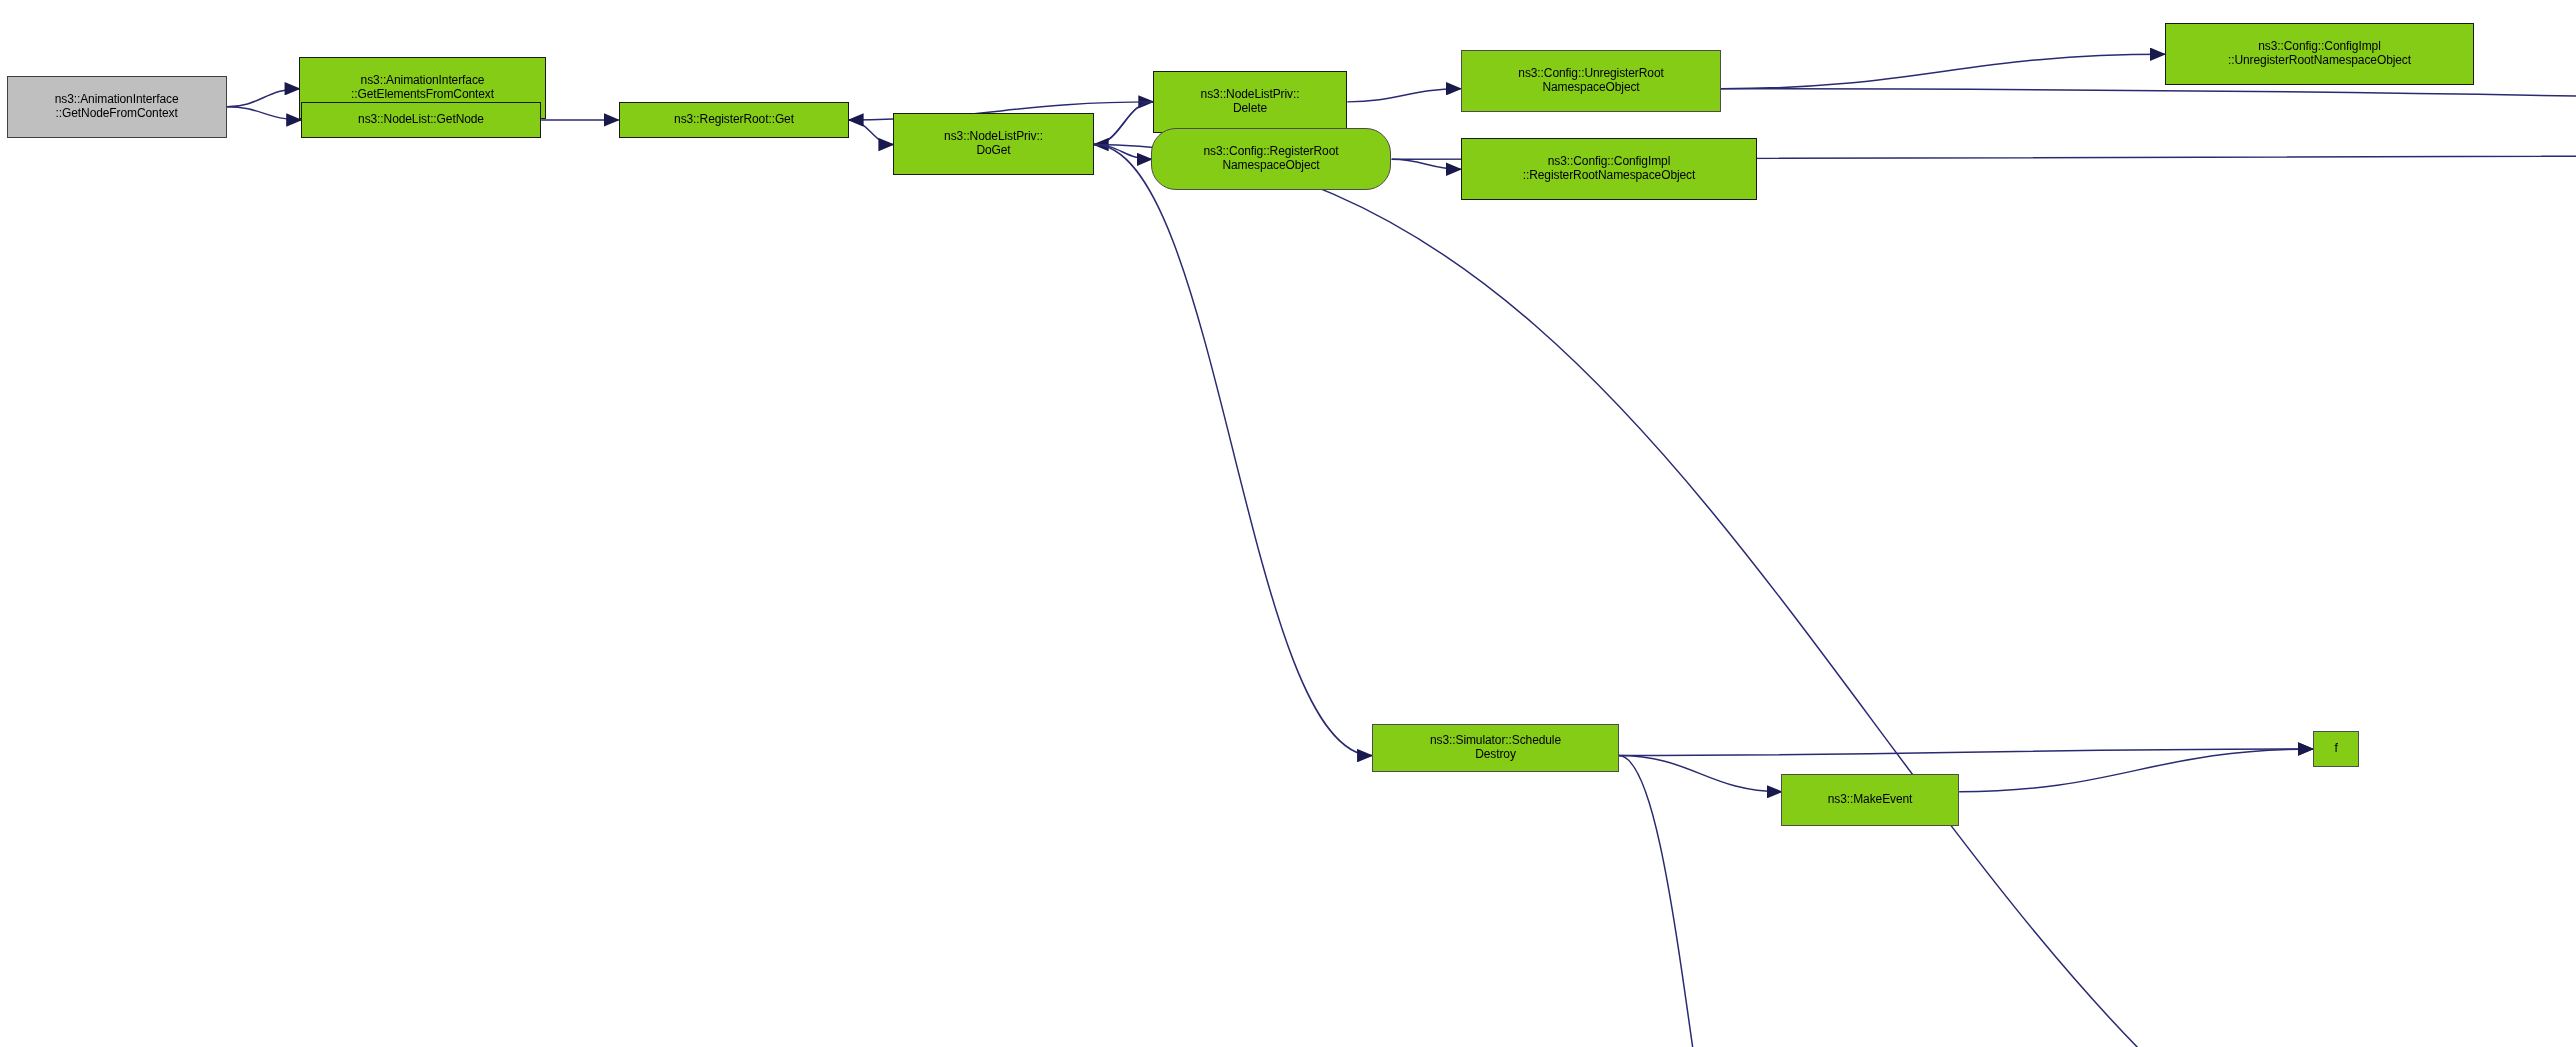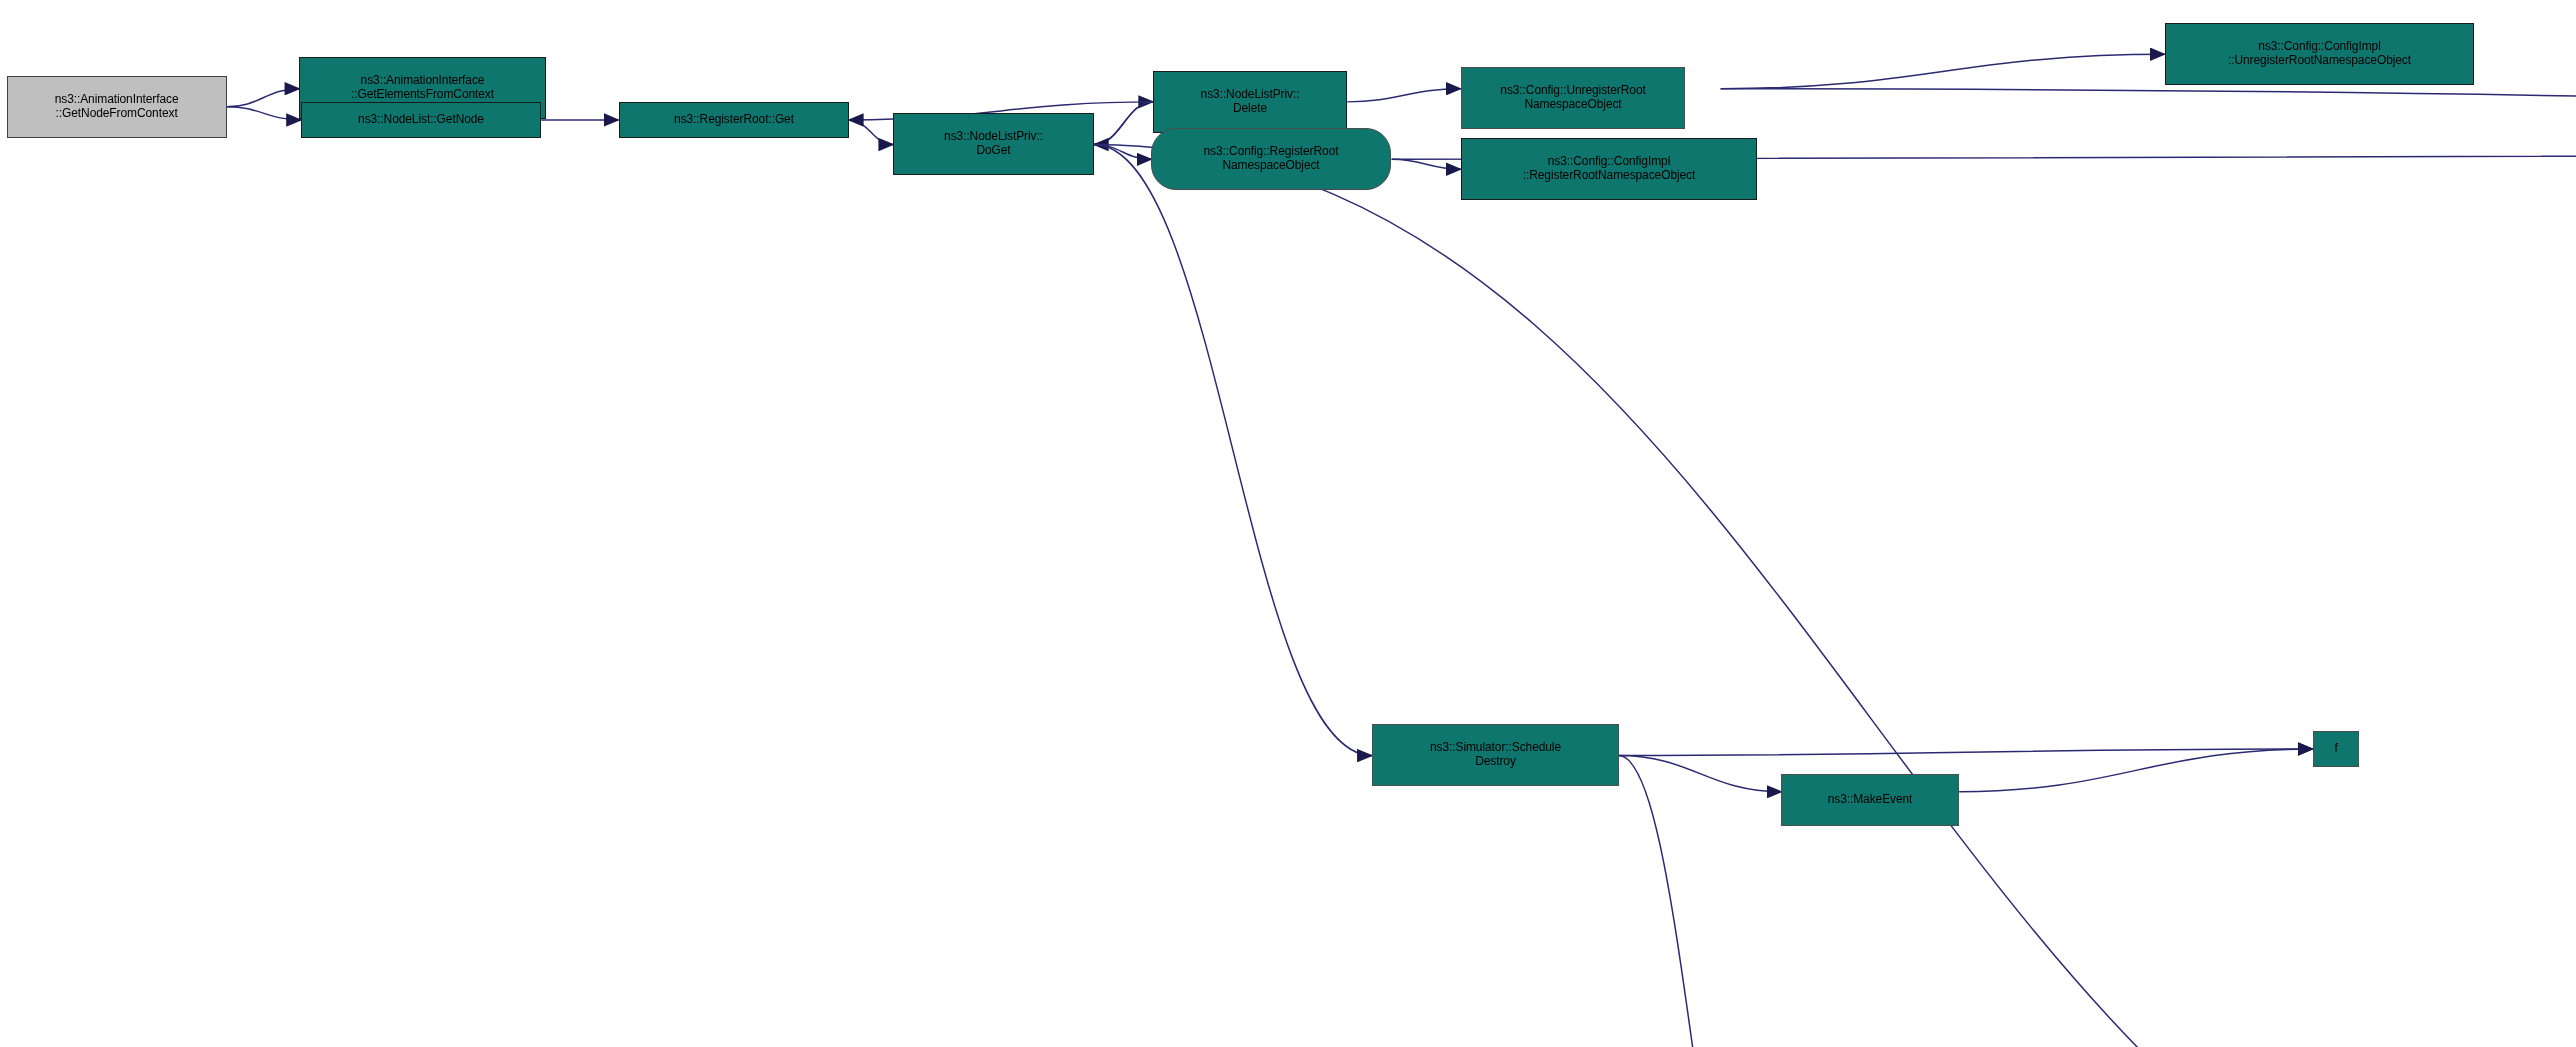--- a/index.html
+++ b/index.html
@@ -12,21 +12,21 @@
     font-family:"Liberation Sans","DejaVu Sans",sans-serif;
     overflow:hidden;
   }
   svg#edges{
     position:absolute;left:0;top:0;width:2576px;height:1048px;
     pointer-events:none;
   }
   .node{
     position:absolute;
     box-sizing:border-box;
-    background:#0f766e;
+    background:#84cc16;
     border:0.7px solid #1a1a1a;
     display:flex;
     align-items:center;
     justify-content:center;
     text-align:center;
     color:#000000;
     font-size:12px;
     line-height:1.14;
     letter-spacing:-0.1px;
     white-space:pre-line;
@@ -140,25 +140,25 @@
       <div class="node" style="left: 299px; top: 57px; width: 247px; height: 62px;"><span>ns3::AnimationInterface
 ::GetElementsFromContext</span></div>
       <div class="node" style="left: 301px; top: 102px; width: 240px; height: 36px; text-align: right;"><span>ns3::NodeList::GetNode</span></div>
       <div class="node" style="left: 619px; top: 102px; width: 230px; height: 36px;"><span>ns3::RegisterRoot::Get</span></div>
       <div class="node" style="left: 893px; top: 113px; width: 201px; height: 62px;"><span>ns3::NodeListPriv::
 DoGet</span></div>
       <div class="node" style="left: 1153px; top: 71px; width: 194px; height: 62px;"><span>ns3::NodeListPriv::
 Delete</span></div>
       <div class="node thick" style="left: 1151px; top: 128px; width: 240px; height: 62px; border-radius: 25px;"><span>ns3::Config::RegisterRoot
 NamespaceObject</span></div>
-      <div class="node thick" style="left: 1461px; top: 67px; width: 224px; height: 62px;"><span>ns3::Config::UnregisterRoot
+      <div class="node thick" style="left: 1461px; top: 50px; width: 260px; height: 62px;"><span>ns3::Config::UnregisterRoot
 NamespaceObject</span></div>
       <div class="node" style="left: 1461px; top: 138px; width: 296px; height: 62px;"><span>ns3::Config::ConfigImpl
 ::RegisterRootNamespaceObject</span></div>
       <div class="node" style="left: 2165px; top: 23px; width: 309px; height: 62px;"><span>ns3::Config::ConfigImpl
 ::UnregisterRootNamespaceObject</span></div>
-      <div class="node thick" style="left: 1372px; top: 724px; width: 247px; height: 62px;"><span>ns3::Simulator::Schedule
+      <div class="node thick" style="left: 1372px; top: 724px; width: 247px; height: 48px;"><span>ns3::Simulator::Schedule
 Destroy</span></div>
       <div class="node thick" style="left: 1781px; top: 774px; width: 178px; height: 52px;"><span>ns3::MakeEvent</span></div>
       <div class="node thick" style="left: 2313px; top: 731px; width: 46px; height: 36px;"><span>f</span></div>
     </div>
 </div>
 
 
 </body></html>

